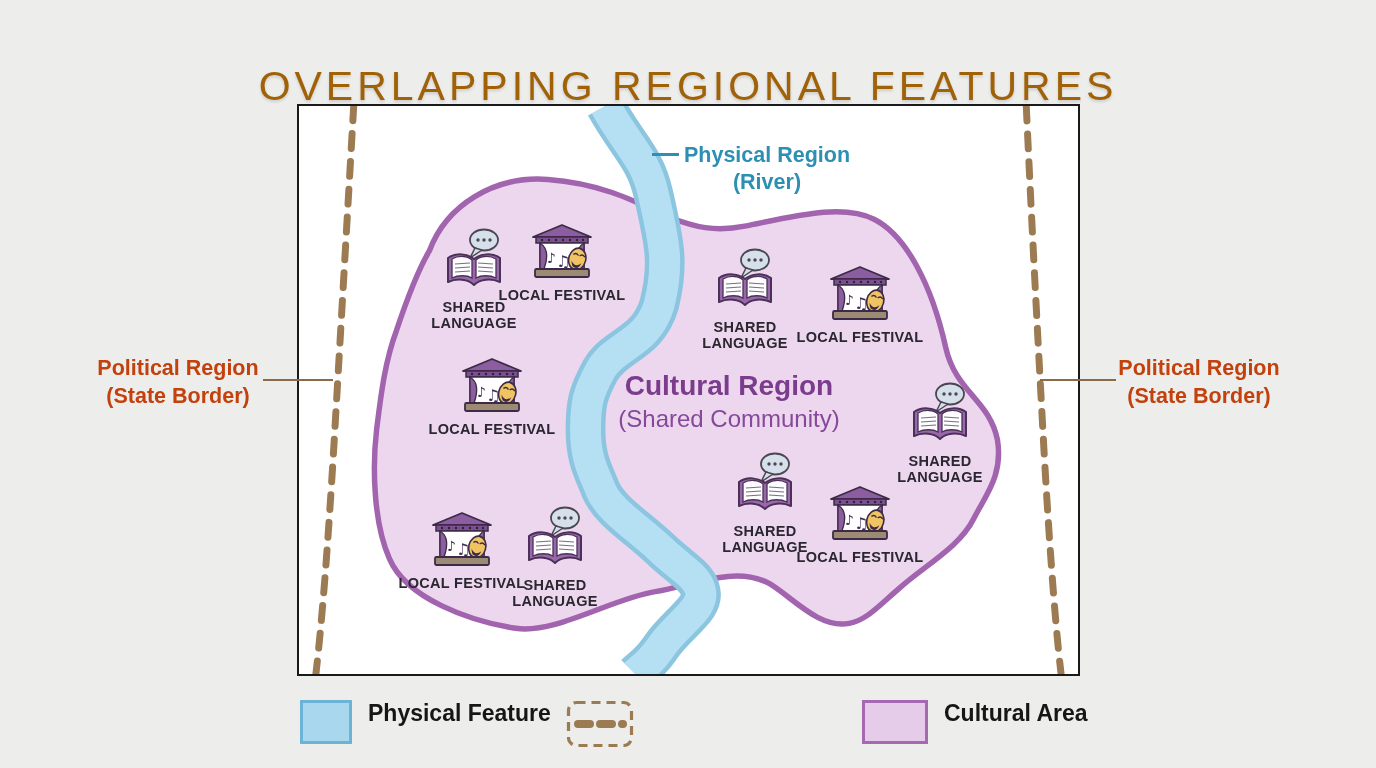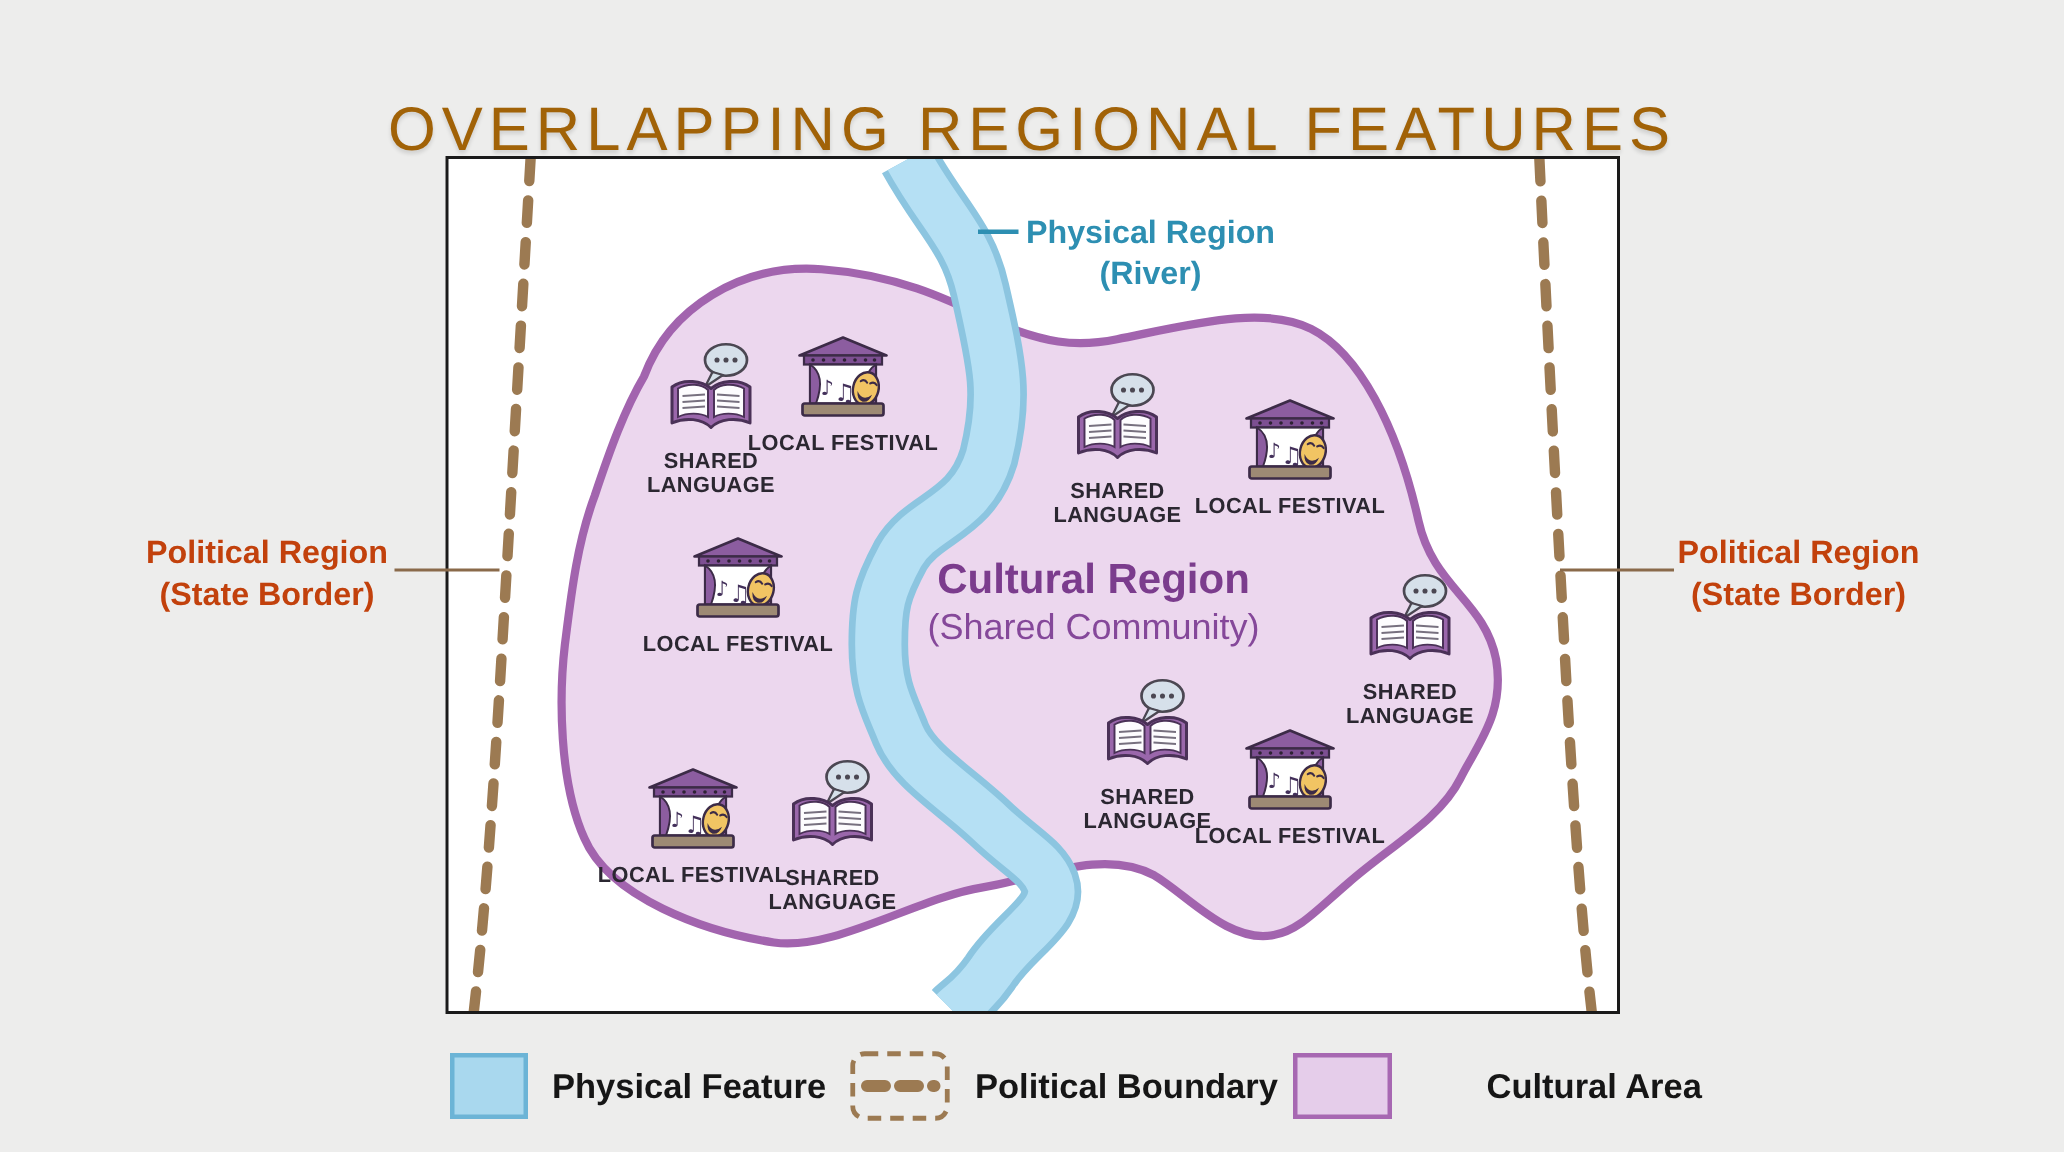--- a/index.html
+++ b/index.html
@@ -27,21 +27,21 @@
     color:#2b2731;
   }
   .maplabel{position:absolute;text-align:center;line-height:1.25;transform:translateX(-50%);}
   .physical{color:#2d8fb2;font-size:21.5px;font-weight:600;}
   .cultural-1{color:#7b3c8d;font-size:28px;font-weight:700;}
   .cultural-2{color:#85489a;font-size:24px;font-weight:400;margin-top:1px;}
   .political{color:#c2410c;font-size:21.5px;font-weight:600;line-height:1.3;}
   .leader{position:absolute;height:0;z-index:5;}
   .leader.brown{border-top:2px solid #8a6a4a;}
   .leader.teal{border-top:3px solid #2d8fb2;}
-  .legend-item{position:absolute;top:700px;height:48px;display:flex;align-items:center;}
+  .legend-item{position:absolute;top:700px;height:48px;display:flex;align-items:flex-start;}
   .legend-label{margin-left:16px;font-size:23px;font-weight:700;color:#161616;}
   .swatch-physical{width:52px;height:44px;background:#a9d8ee;border:3px solid #6cb4d6;box-sizing:border-box;}
   .swatch-cultural{width:66px;height:44px;background:#e5cdea;border:3px solid #a768b2;box-sizing:border-box;}
 </style>
 </head>
 <body>
 
 <svg width="0" height="0" style="position:absolute" aria-hidden="true">
   <defs>
     <symbol id="icon-book" viewBox="0 0 60 64">
@@ -208,18 +208,17 @@
 
 <div class="legend-item" style="left:300px;">
   <div class="swatch-physical"></div>
   <div class="legend-label">Physical Feature</div>
 </div>
 <div class="legend-item" style="left:566px;">
   <svg width="68" height="48">
     <rect x="2.5" y="2.5" width="63" height="43" rx="8" fill="none" stroke="#9c7a52" stroke-width="3.2" stroke-dasharray="9 6"></rect>
     <line x1="12" y1="24" x2="57" y2="24" stroke="#9c7a52" stroke-width="8" stroke-dasharray="12 10" stroke-linecap="round"></line>
   </svg>
-  <div class="legend-label">Political Boundary</div>
-</div>
-<div class="legend-item" style="left:862px;gap:47px;">
+</div>
+<div class="legend-item" style="left:862px;">
   <div class="swatch-cultural"></div>
   <div class="legend-label">Cultural Area</div>
 </div>
 
 </body></html>

